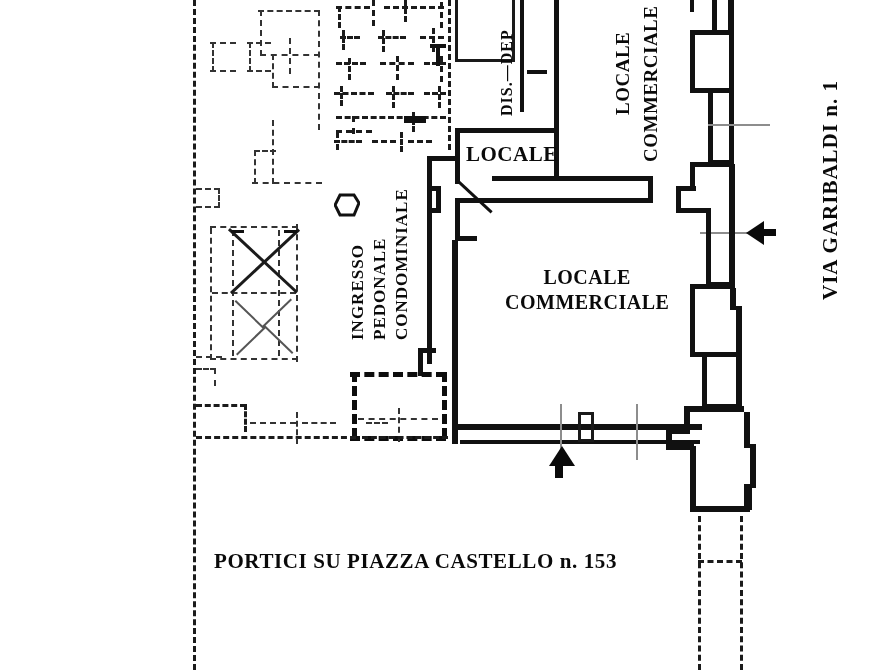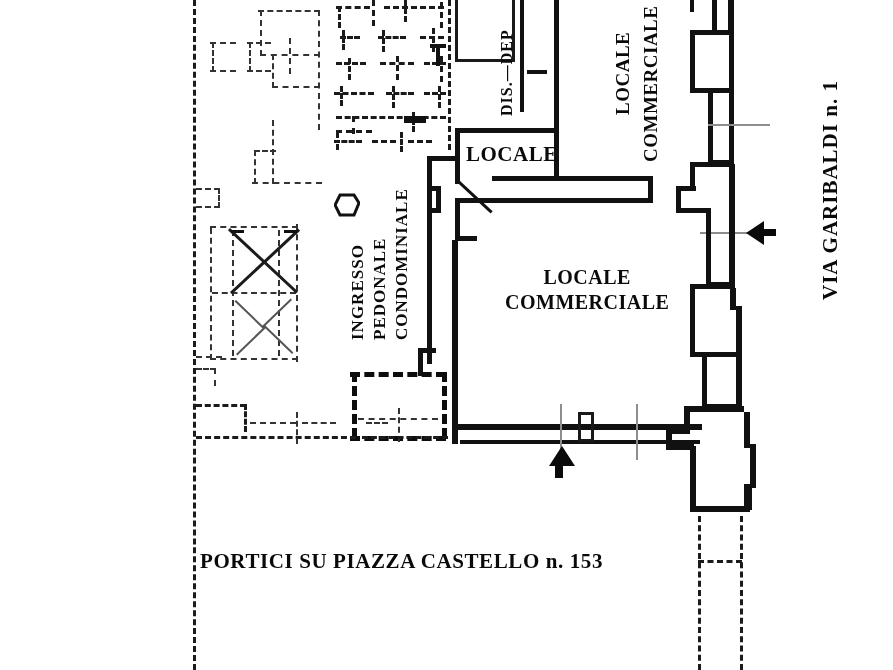--- a/index.html
+++ b/index.html
@@ -272,17 +272,17 @@
 
   <div class="lbl lbl-vert rot" style="left:612px;top:115px;">LOCALE</div>
   <div class="lbl lbl-vert rot" style="left:640px;top:162px;">COMMERCIALE</div>
 
   <div class="lbl lbl-dis rot" style="left:498px;top:116px;">DIS.—DEP</div>
 
   <div class="lbl lbl-ing rot" style="left:348px;top:340px;">INGRESSO</div>
   <div class="lbl lbl-ing rot" style="left:370px;top:340px;">PEDONALE</div>
   <div class="lbl lbl-ing rot" style="left:392px;top:340px;">CONDOMINIALE</div>
 
-  <div class="lbl lbl-portici" style="left:200px;top:549px;">PORTICI  SU  PIAZZA CASTELLO  n. 153</div>
+  <div class="lbl lbl-portici" style="left:214px;top:549px;">PORTICI  SU  PIAZZA CASTELLO  n. 153</div>
 
   <div class="lbl lbl-via rot" style="left:818px;top:300px;">VIA GARIBALDI  n. 1</div>
 
 </div>
 
 </body></html>

